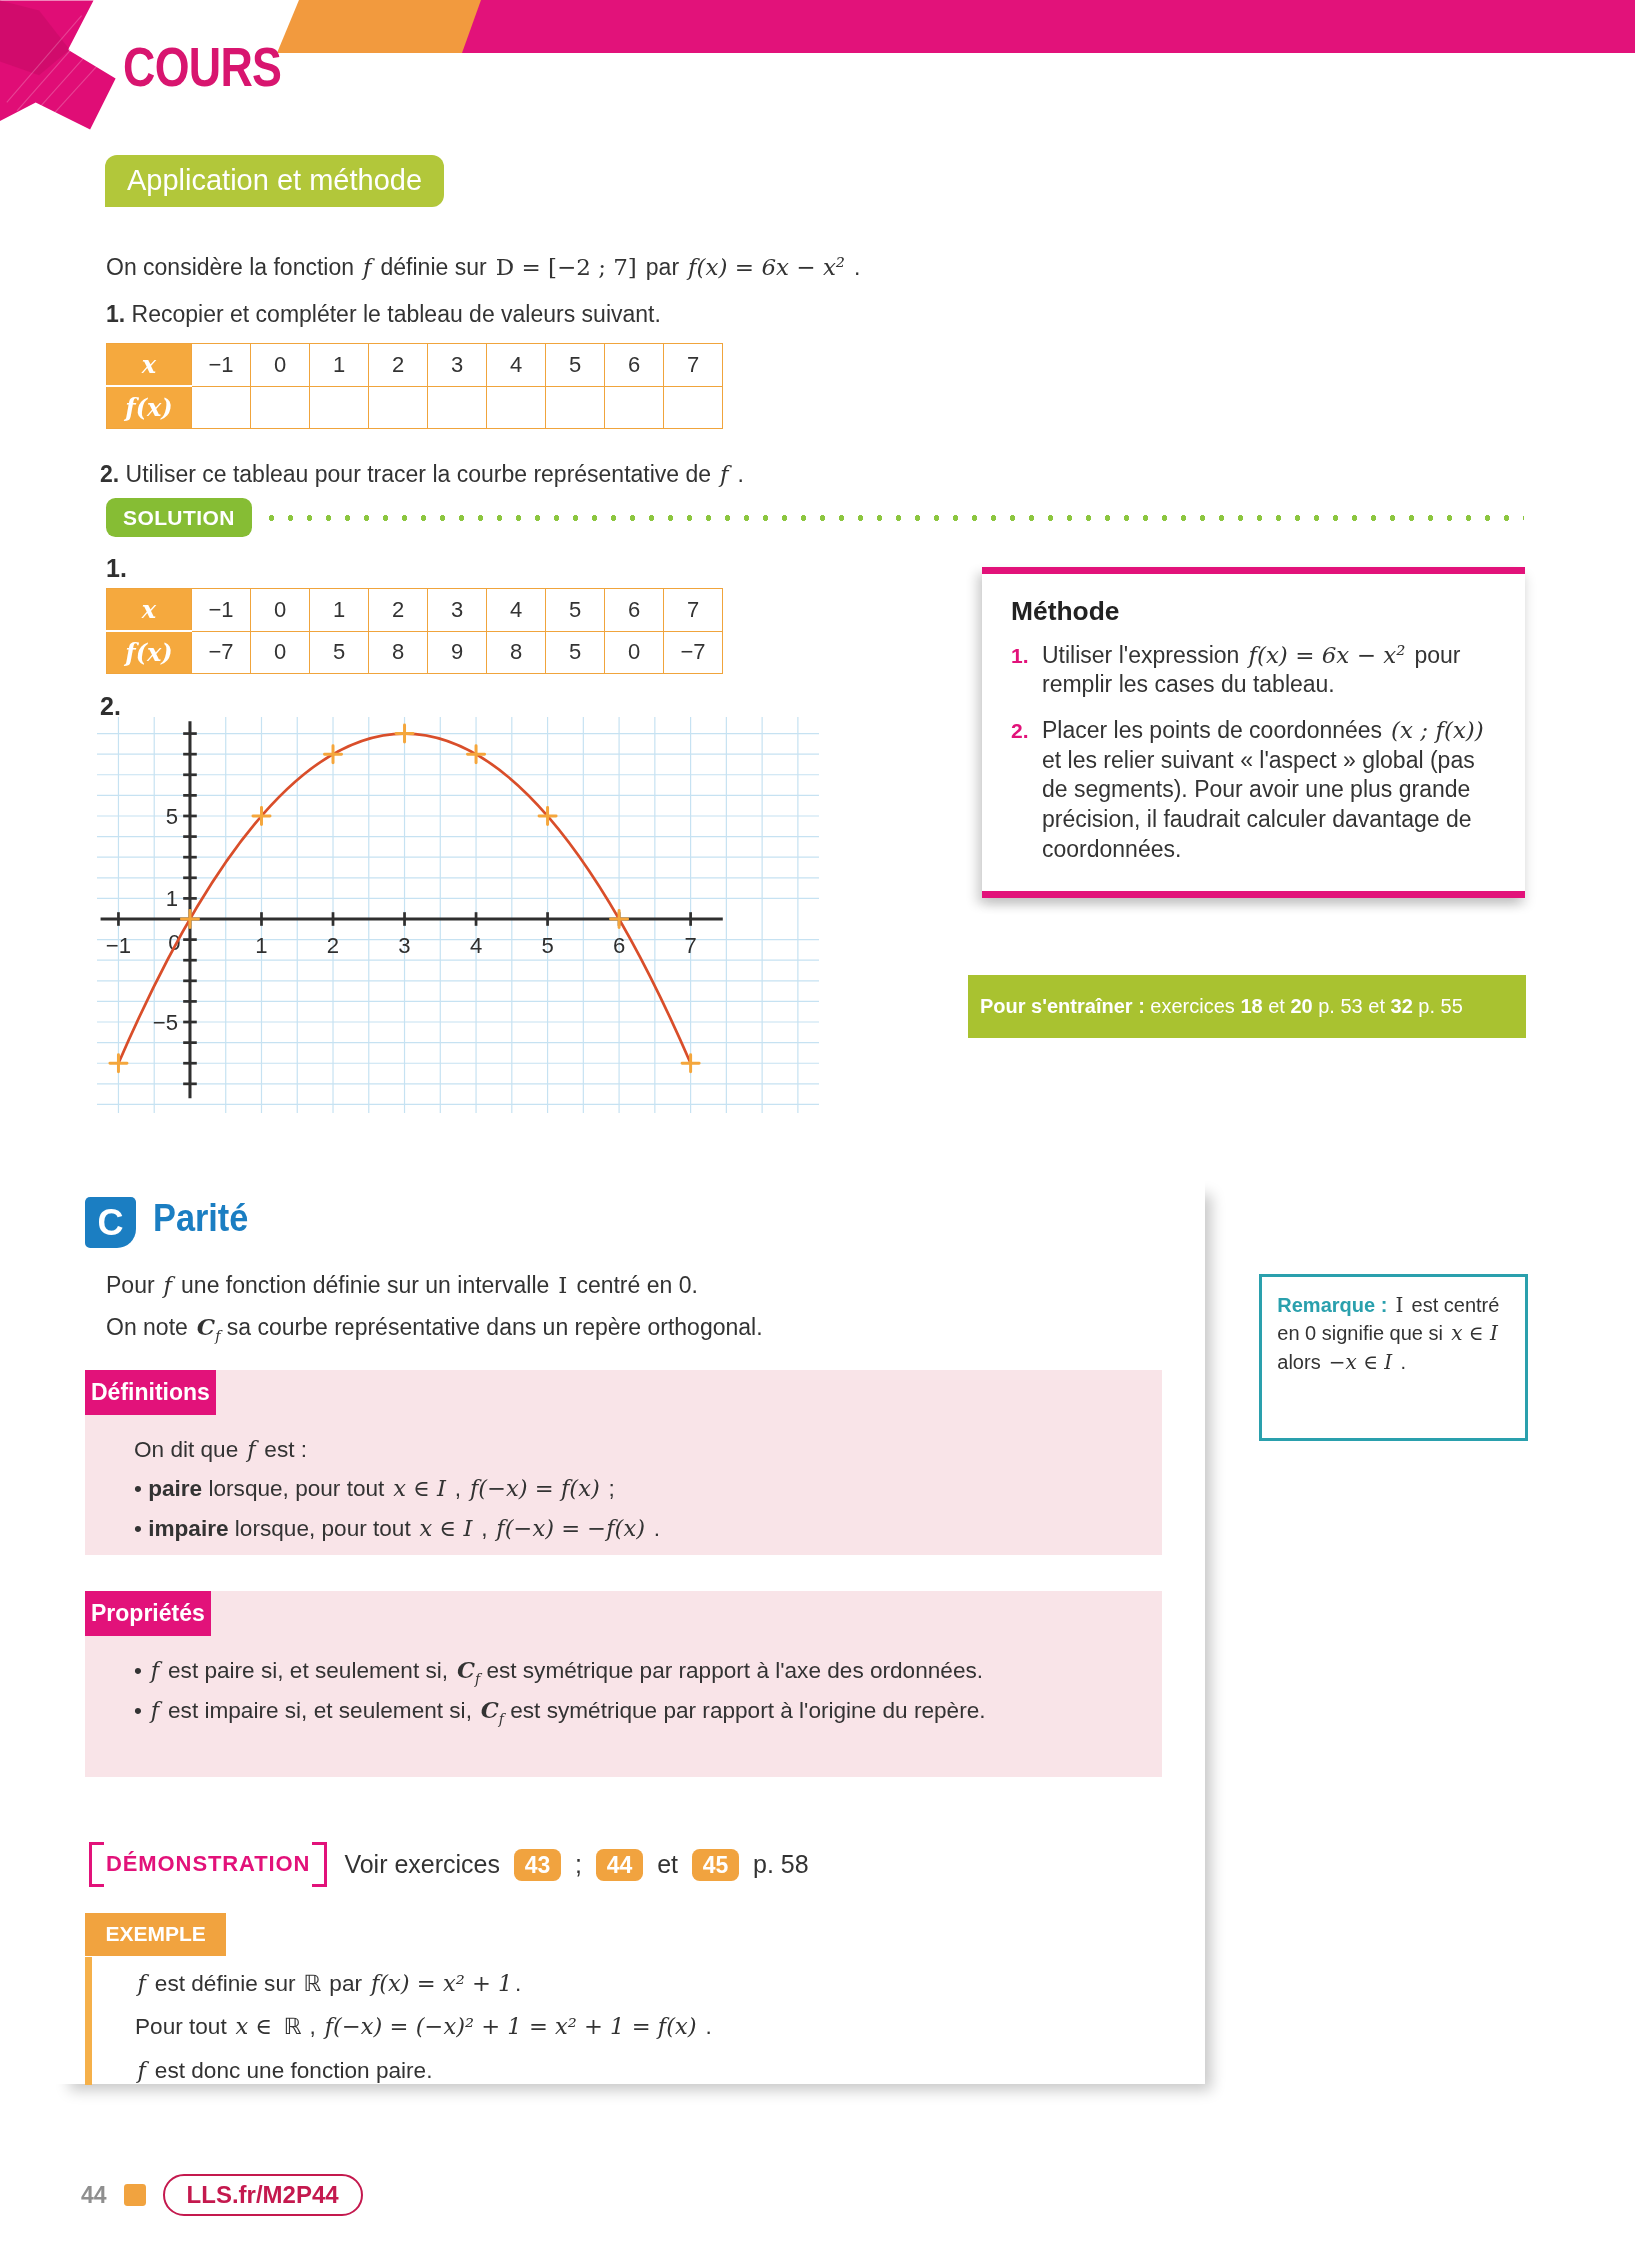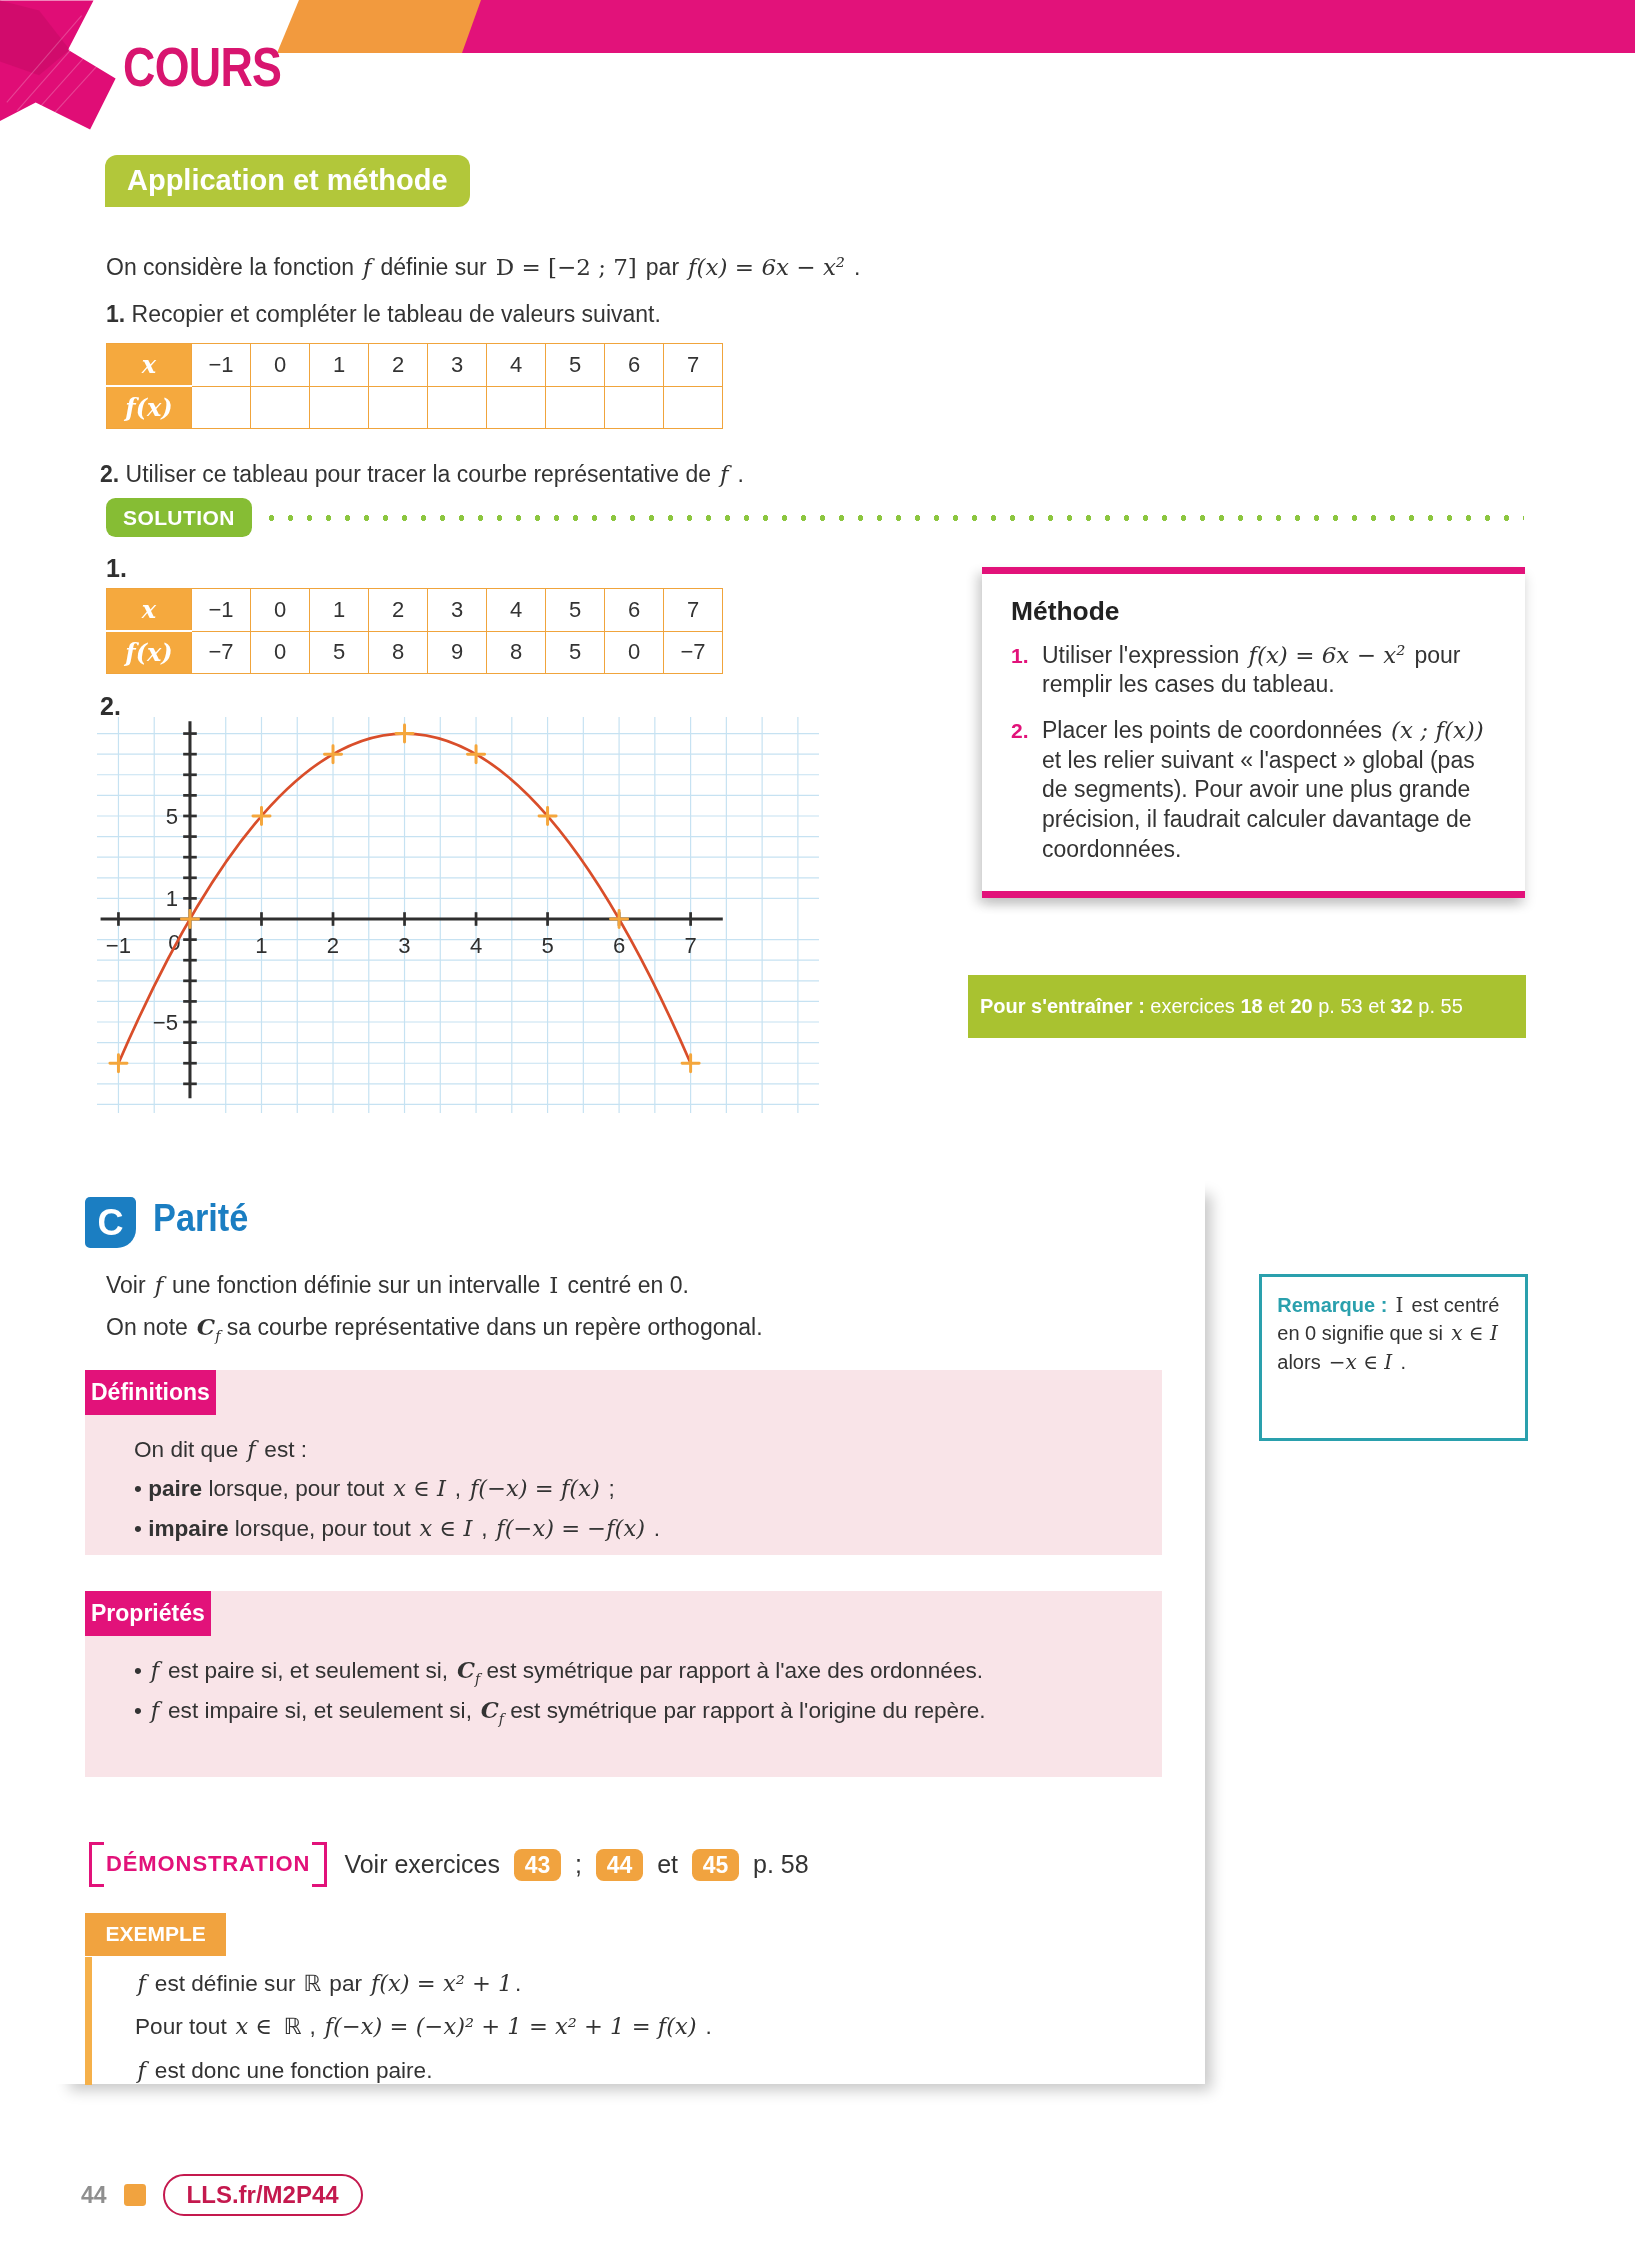--- a/index.html
+++ b/index.html
@@ -7,21 +7,21 @@
         font-family:"Liberation Sans",sans-serif;color:#333;}
   .abs{position:absolute;}
 
   
   .band-orange{left:277px;top:0;width:204px;height:53px;background:#f29a3e;
                clip-path:polygon(22px 0,100% 0,100% 100%,0 100%);}
   .band-pink{left:462px;top:0;width:1174px;height:53px;background:#e2127a;
              clip-path:polygon(19px 0,100% 0,100% 100%,0 100%);}
   .cours{left:123px;top:34px;font-size:56px;font-weight:700;color:#d8156f;
          transform:scaleX(.8);transform-origin:left top;letter-spacing:-0.9px;}
-  .app-badge{left:105px;top:155px;background:#b2c73a;color:#fff;font-size:29px;font-weight:700;
+  .app-badge{left:105px;top:155px;background:#b2c73a;color:#fff;font-size:29px;font-weight:400;
              padding:9.4px 22px;border-radius:12px 12px 12px 0;}
 
   
   .trow{font-size:23px;line-height:1.3;color:#333;white-space:nowrap;}
   .r-p{}
   .r-b{font-weight:700;}
   .r-m{font-family:"DejaVu Serif",serif;font-style:italic;padding:0 2.6px;}
   .r-mu{font-family:"DejaVu Serif",serif;padding:0 2.6px;}
   .r-scr{font-family:"DejaVu Serif",serif;font-style:italic;font-weight:700;padding-left:2.6px;}
   .r-sub{font-family:"DejaVu Serif",serif;font-style:italic;font-size:.62em;vertical-align:-.4em;}
@@ -296,21 +296,21 @@
     </div>
   </div>
 
   <div class="abs entrainer"><span class="r-b">Pour s'entraîner : </span><span class="r-p">exercices </span><span class="r-b">18</span><span class="r-p"> et </span><span class="r-b">20</span><span class="r-p"> p. 53 et </span><span class="r-b">32</span><span class="r-p"> p. 55</span></div>
 
   <div class="abs ccard"></div>
 
   <div class="abs cbadge">C</div>
   <div class="abs ctitle">Parité</div>
 
-  <div class="abs trow" style="left:106px;top:1271px"><span class="r-p">Voir </span><span class="r-m">f</span><span class="r-p"> une fonction définie sur un intervalle </span><span class="r-mu">I</span><span class="r-p"> centré en 0.</span></div>
+  <div class="abs trow" style="left:106px;top:1271px"><span class="r-p">Pour </span><span class="r-m">f</span><span class="r-p"> une fonction définie sur un intervalle </span><span class="r-mu">I</span><span class="r-p"> centré en 0.</span></div>
   <div class="abs trow" style="left:106px;top:1312px"><span class="r-p">On note </span><span class="r-scr">C</span><span class="r-sub">f</span><span class="r-p"> sa courbe représentative dans un repère orthogonal.</span></div>
 
   <div class="abs pinkbox" style="left:85px;top:1370px;width:1077px;height:185px">
     <div class="hdr">Définitions</div>
     <div class="content">
       <div class="trow"><span class="r-p">On dit que </span><span class="r-m">f</span><span class="r-p"> est :</span></div>
       <div class="trow bullet"><span class="r-p">• </span><span class="r-b">paire</span><span class="r-p"> lorsque, pour tout </span><span class="r-m">x ∈ I</span><span class="r-p"> ,  </span><span class="r-m">f(−x) = f(x)</span><span class="r-p"> ;</span></div>
       <div class="trow bullet"><span class="r-p">• </span><span class="r-b">impaire</span><span class="r-p"> lorsque, pour tout </span><span class="r-m">x ∈ I</span><span class="r-p"> ,  </span><span class="r-m">f(−x) = −f(x)</span><span class="r-p"> .</span></div>
     </div>
   </div>

